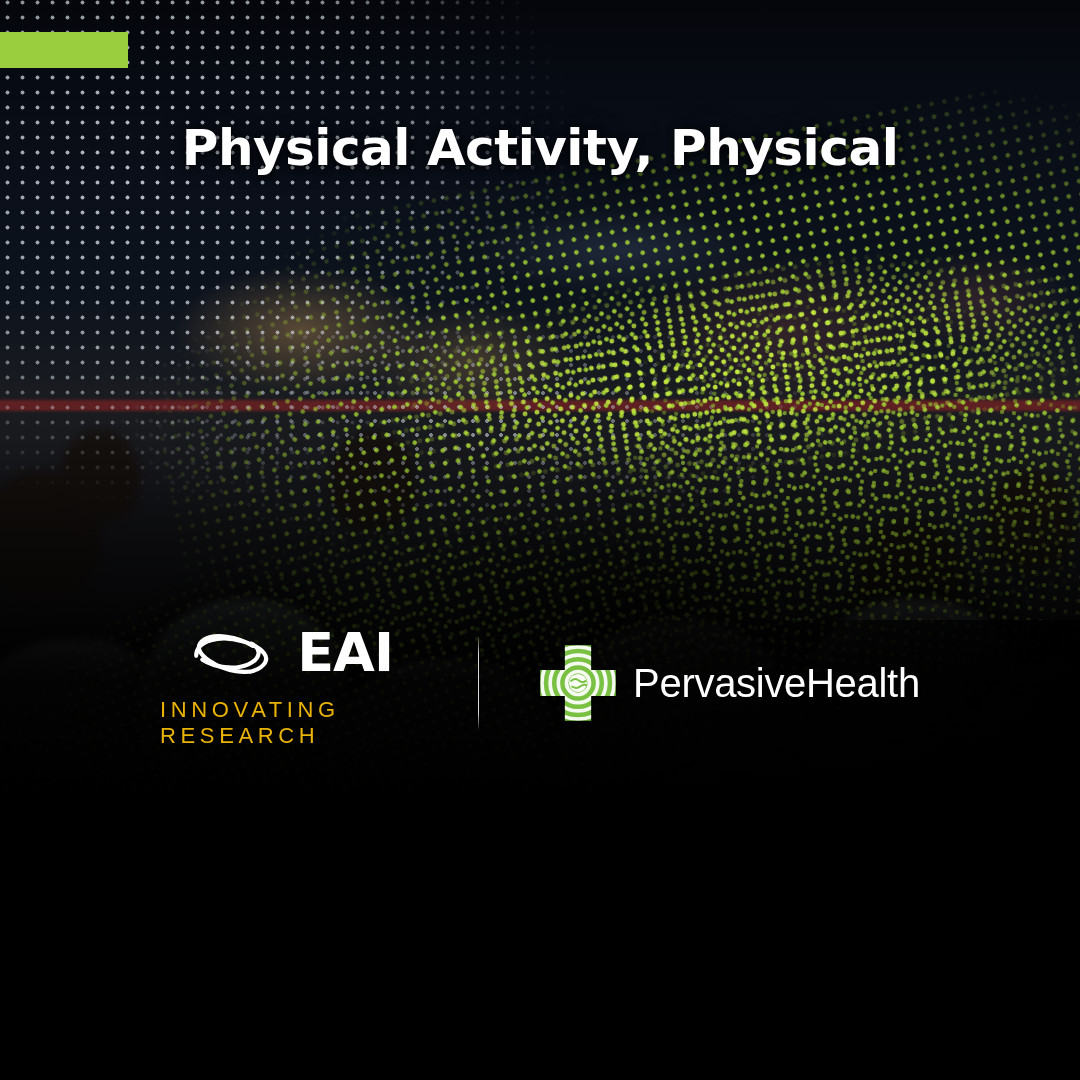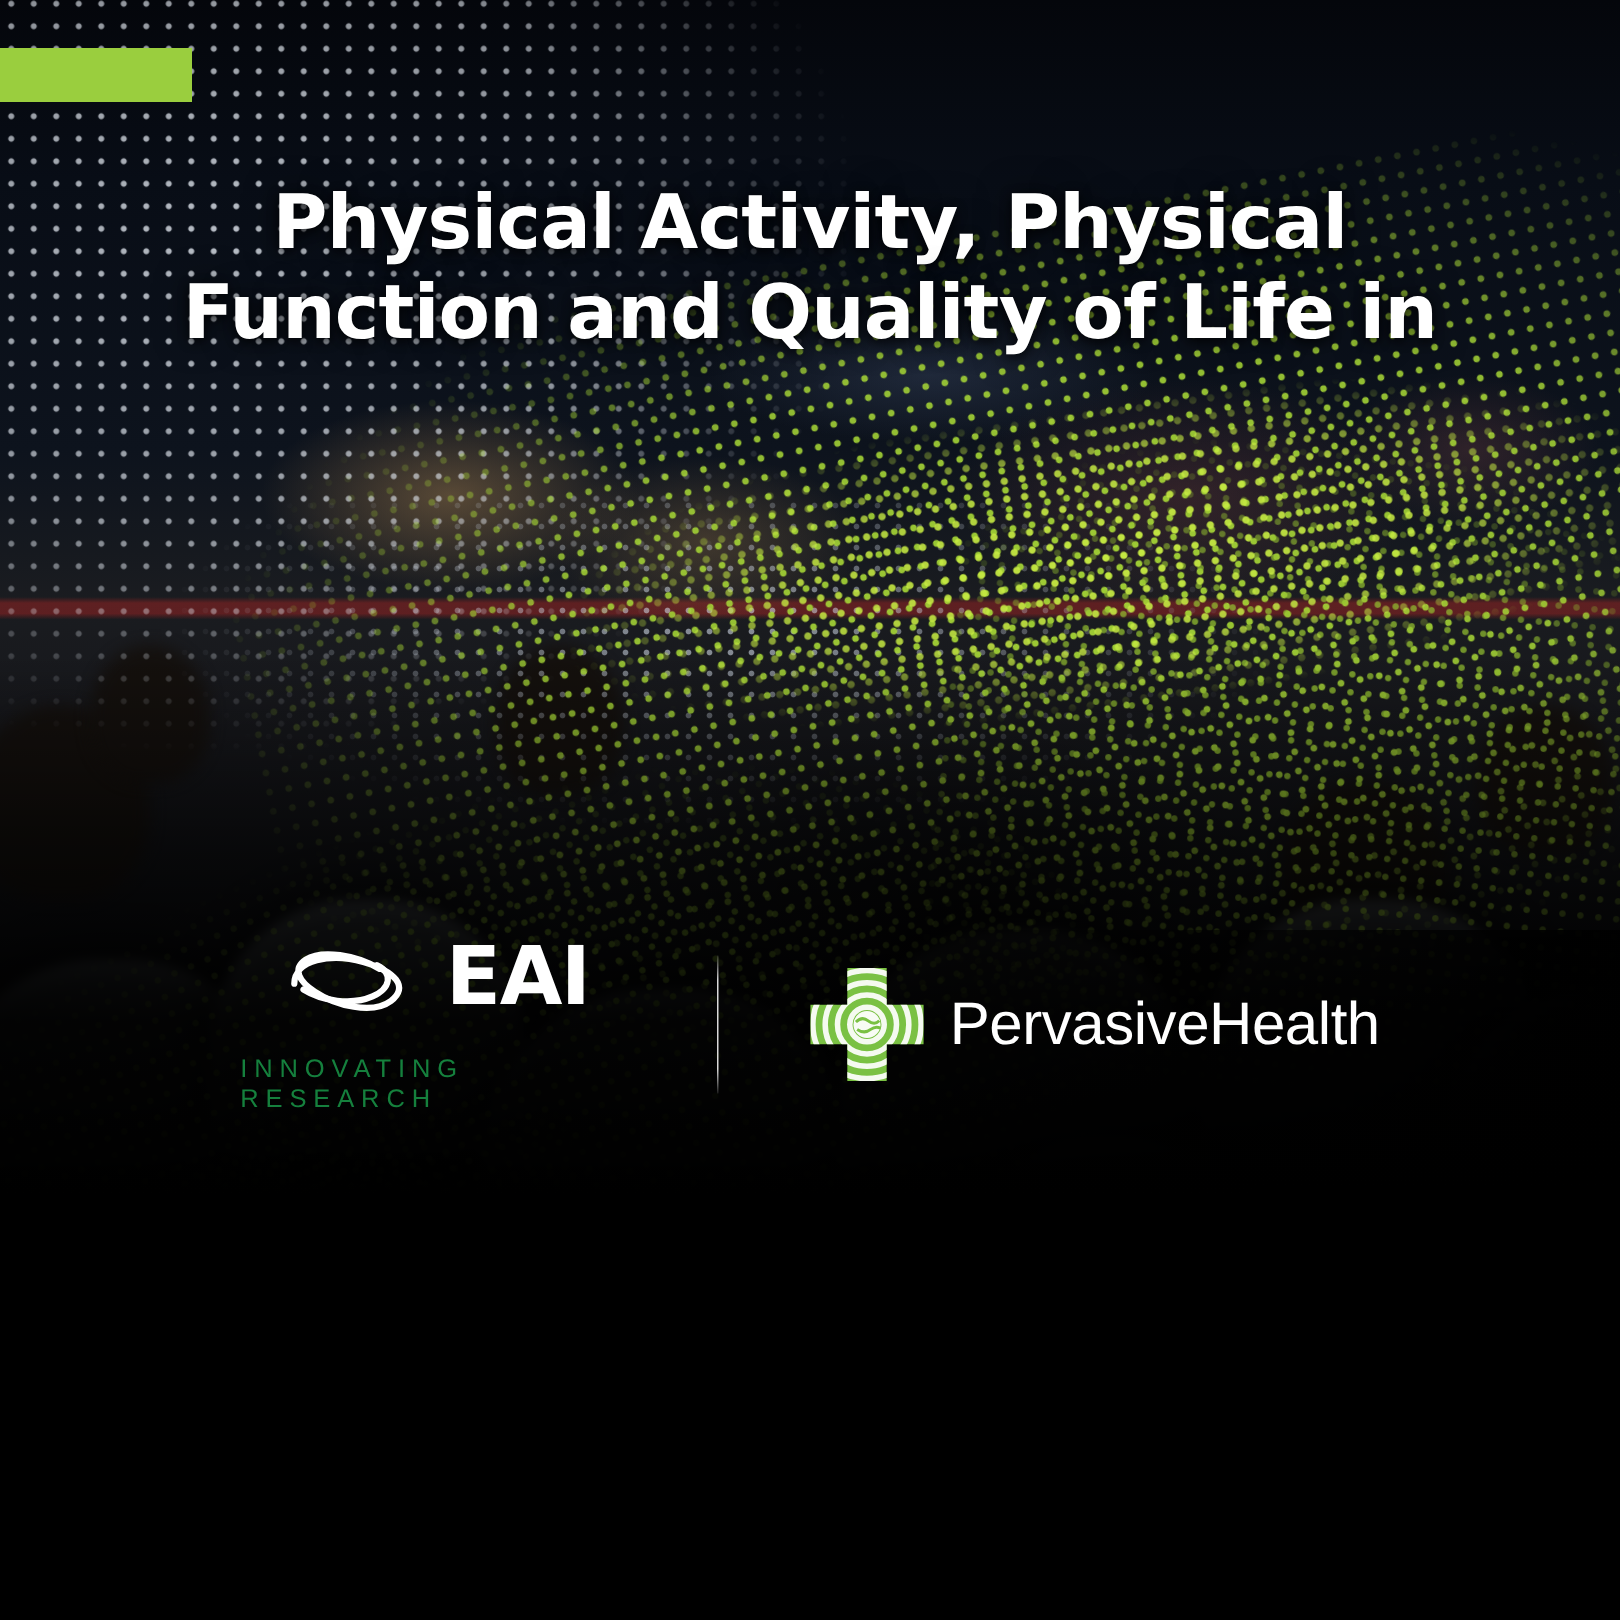--- a/index.html
+++ b/index.html
@@ -246,37 +246,37 @@
   }
 
   .eai-logo {
     display: flex;
     flex-direction: column;
     align-items: center;
     width: 260px;
   }
   .eai-top {
     display: flex;
-    align-items: flex-start;
+    align-items: flex-end;
     gap: 18px;
     height: 62px;
   }
   .eai-mark { width: 92px; height: 56px; display: block; }
   .eai-word {
     color: #ffffff;
     font-family: "DejaVu Sans", sans-serif;
     font-weight: bold;
     font-size: 54px;
     line-height: 54px;
     letter-spacing: -1px;
   }
   .eai-tagline {
-    color: #15803d;
+    color: #eab308;
     font-family: "Liberation Sans", sans-serif;
-    font-size: 17px;
+    font-size: 22px;
     font-weight: normal;
     letter-spacing: 4.6px;
     margin-top: 17px;
   }
 
   .divider {
     width: 1px;
     height: 92px;
     background: linear-gradient(to bottom, rgba(255,255,255,0.1), rgba(255,255,255,0.85) 18%, rgba(255,255,255,0.85) 82%, rgba(255,255,255,0.1));
     margin: 0 58px;
@@ -334,21 +334,21 @@
 
   <div class="right-fade"></div>
   <div class="bottom-fade"></div>
 
   <div class="accent-bar-top"></div>
   <div class="accent-bar-bottom"></div>
 
   <div class="title-wrap">
     <h1 class="title">
       <span>Physical Activity, Physical</span><br>
-      <span>Function and Quality of Life in</span><br>
+      <br>
     </h1>
   </div>
 
   <div class="footer">
 
     <div class="eai-logo">
       <div class="eai-top">
         <svg class="eai-mark" viewBox="0 0 120 72">
           <g fill="none" stroke="#ffffff" stroke-width="5.4" stroke-linecap="round">
             <path d="M12 41 C12 20, 44 14, 72 22 C100 30, 112 44, 96 56 C80 68, 48 60, 30 48 C16 39, 10 28, 22 20 C36 11, 66 16, 86 28"></path>

